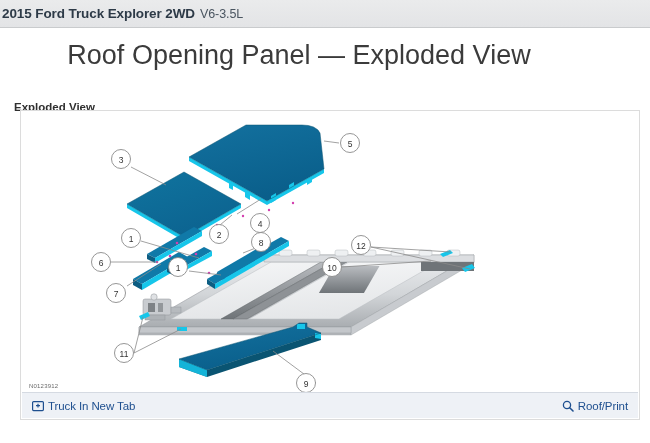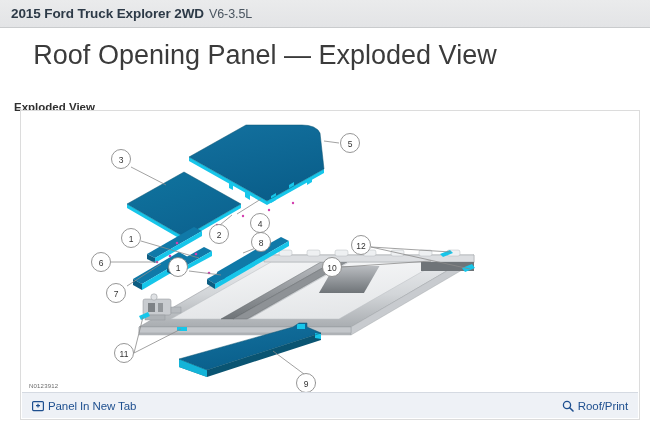--- a/index.html
+++ b/index.html
@@ -19,21 +19,21 @@
   #vehicle-header {
     position: absolute;
     left: 0; top: 0;
     width: 650px;
     height: 28px;
     background: linear-gradient(#eaebec, #e3e4e6);
     border-bottom: 1px solid #c9cbcd;
     box-sizing: border-box;
     display: flex;
     align-items: center;
-    padding-left: 11px;
+    padding-left: 2px;
   }
   #vehicle-header .veh-name {
     font-size: 13.5px;
     font-weight: bold;
     color: #2d3a47;
     letter-spacing: -0.1px;
   }
   #vehicle-header .veh-engine {
     font-size: 12.5px;
     font-weight: normal;
@@ -45,20 +45,21 @@
   
   #page-title {
     position: absolute;
     left: 0; top: 40px;
     width: 530px;
     text-align: center;
     font-size: 27px;
     color: #3b3b3b;
     font-weight: normal;
     letter-spacing: 0px;
+    padding-left: 34px;
   }
 
   
   #section-label {
     position: absolute;
     left: 14px; top: 81px;
     font-size: 11.5px;
     font-weight: bold;
     color: #303030;
     margin-top: 20px;
@@ -371,21 +372,21 @@
   <div id="watermark">N0123912</div>
 
   <div id="action-bar">
     <a class="action-link">
       <span>
         <svg width="12" height="12" viewBox="0 0 12 12">
           <rect x="0.6" y="1.6" width="10.8" height="9" rx="1" fill="none" stroke="#1e4f8f" stroke-width="1.2"></rect>
           <path d="M4 5.6 L8 5.6 M6 3.8 L6 7.4" stroke="#1e4f8f" stroke-width="1.2"></path>
         </svg>
       </span>
-      <span class="lbl">Panel In New Tab</span>
+      <span class="lbl">Truck In New Tab</span>
     </a>
     <a class="action-link">
       <span>
         <svg width="12" height="12" viewBox="0 0 12 12">
           <circle cx="5" cy="5" r="3.6" fill="none" stroke="#1e4f8f" stroke-width="1.3"></circle>
           <path d="M7.7 7.7 L11 11" stroke="#1e4f8f" stroke-width="1.6" stroke-linecap="round"></path>
         </svg>
       </span>
       <span class="lbl">Roof/Print</span>
     </a>

